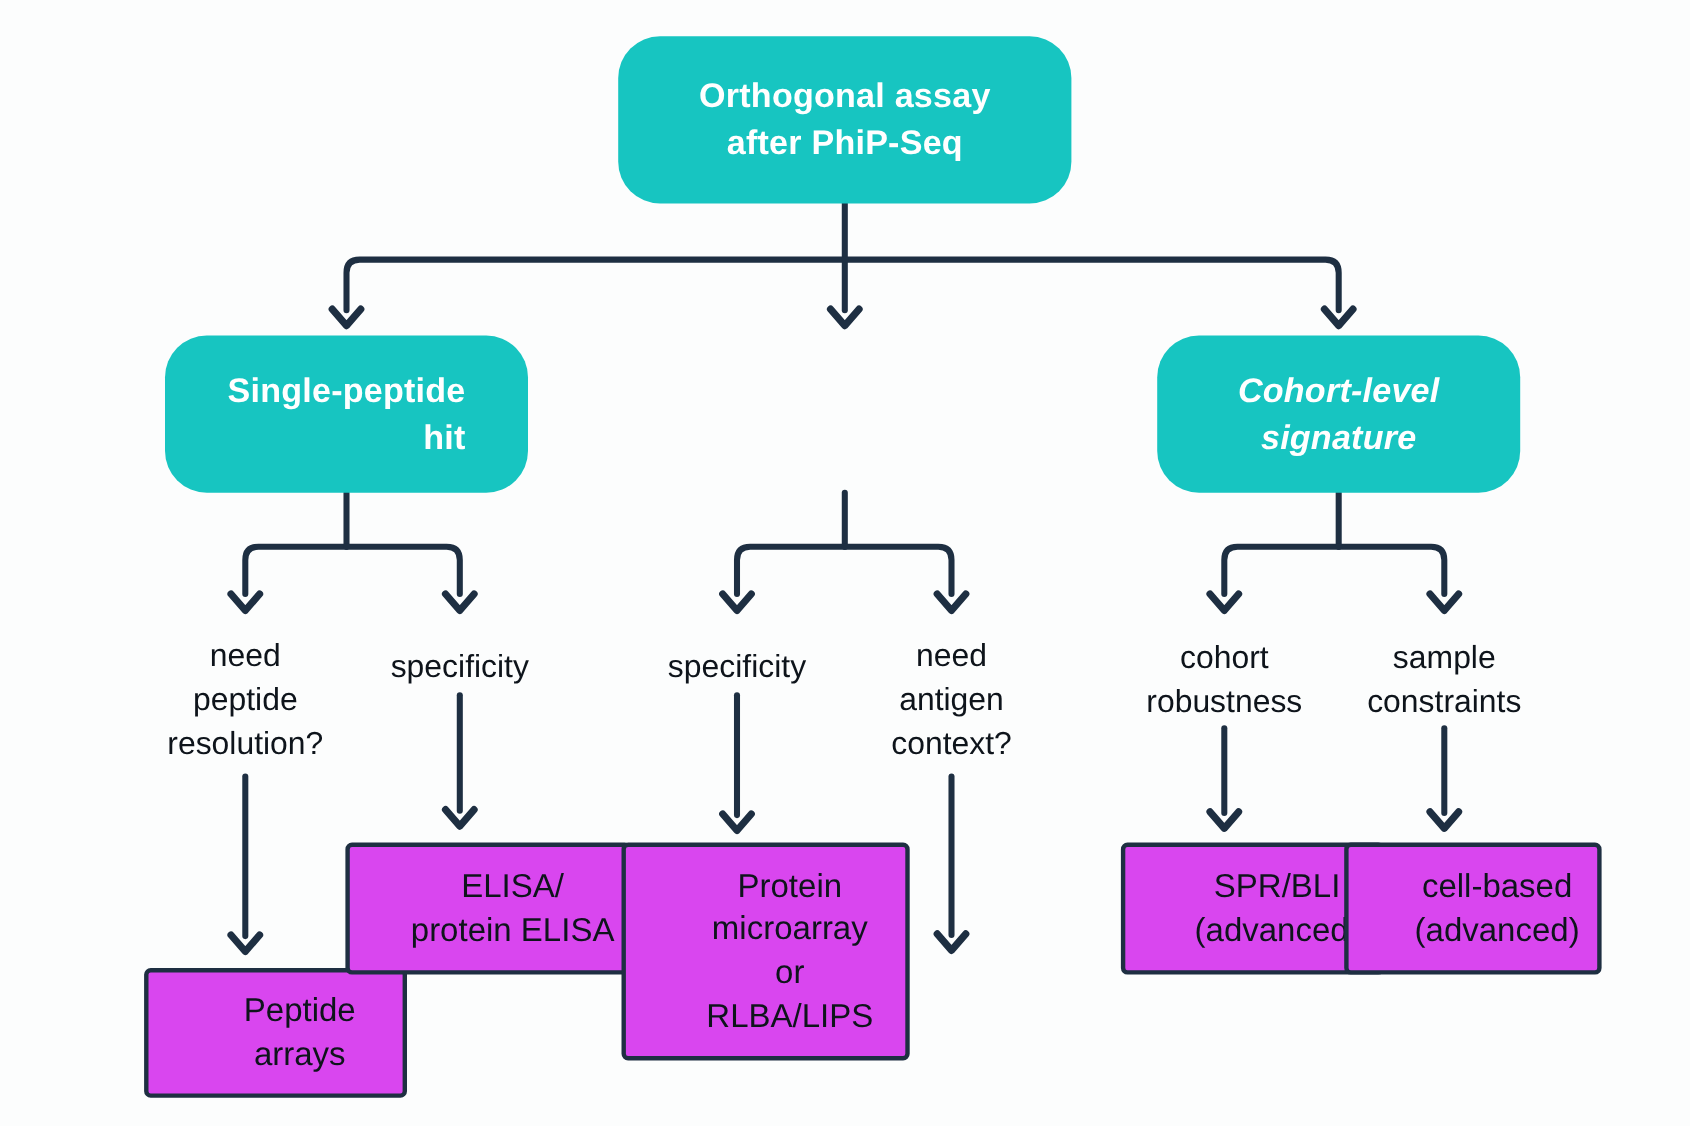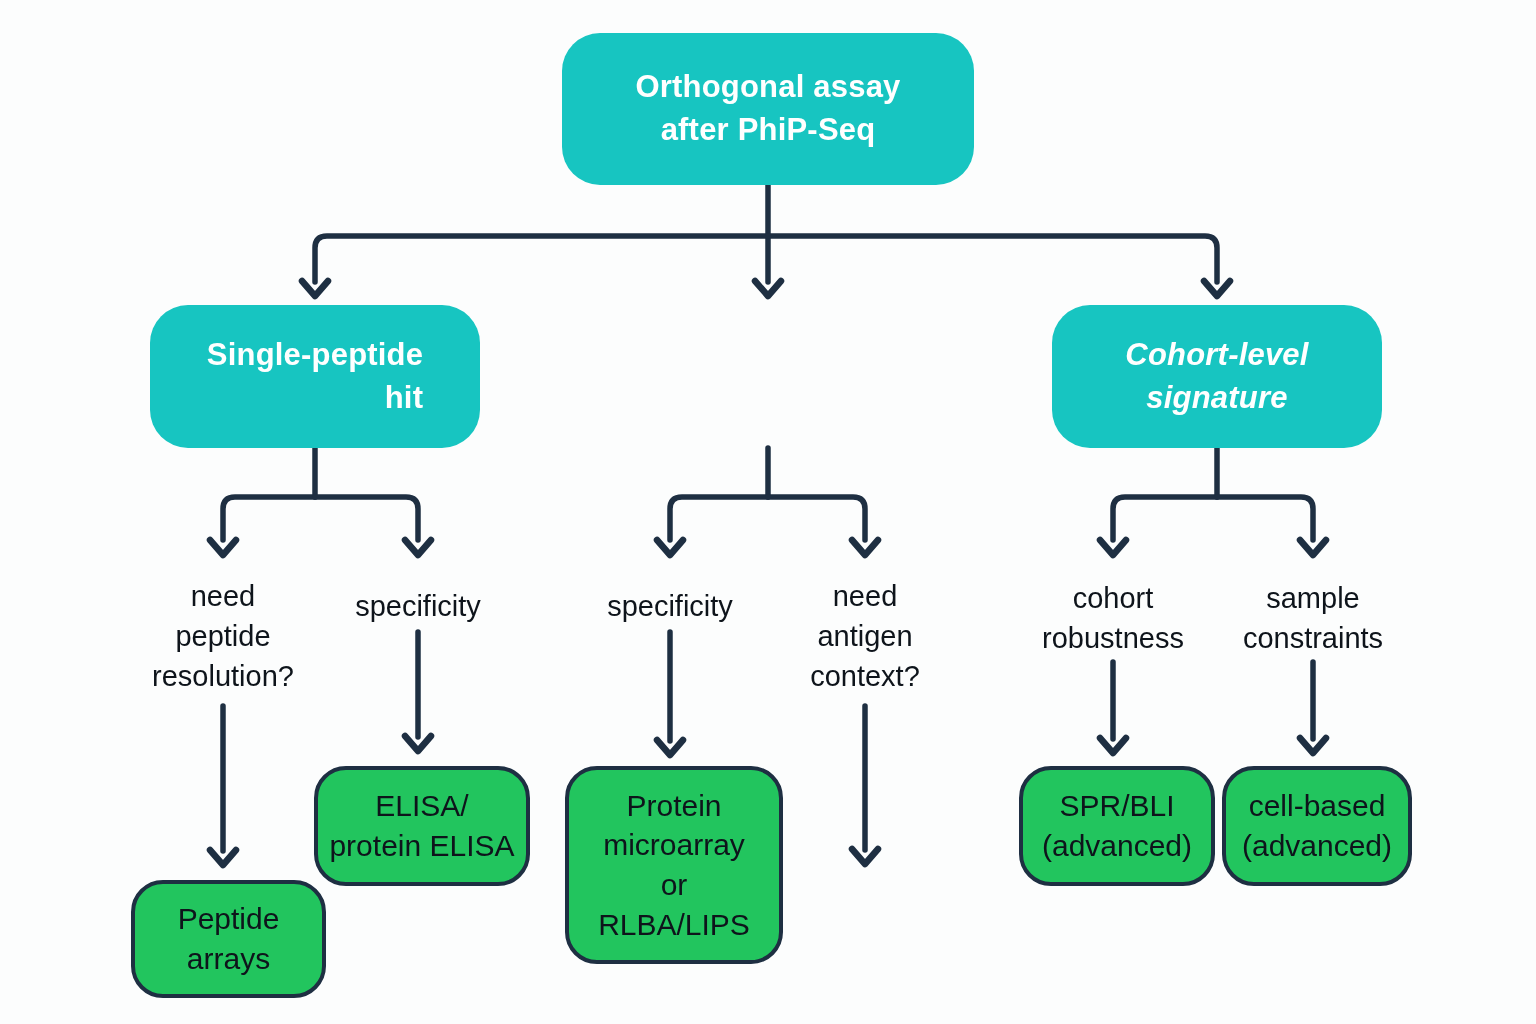--- a/index.html
+++ b/index.html
@@ -45,32 +45,33 @@
     transform: translateX(-50%);
     text-align: center;
     font-size: 29px;
     font-weight: 400;
     color: #0e141b;
     line-height: 1.38;
     white-space: pre-line;
   }
   .outcome {
     position: absolute;
-    background: #22c55e;
+    background: #d946ef;
     border: 4px solid #1e2f42;
-    border-radius: 32px;
+    border-radius: 6px;
     display: flex;
     align-items: center;
     justify-content: center;
     text-align: center;
     font-size: 30px;
     font-weight: 400;
     color: #0e141b;
     line-height: 1.32;
     white-space: pre-line;
+    padding-left: 44px;
   }
 </style>
 </head>
 <body>
 
 <div class="canvas">
 
   <svg class="connectors" viewBox="0 0 1536 1024">
 
     <path d="M768 185 V282"></path>

